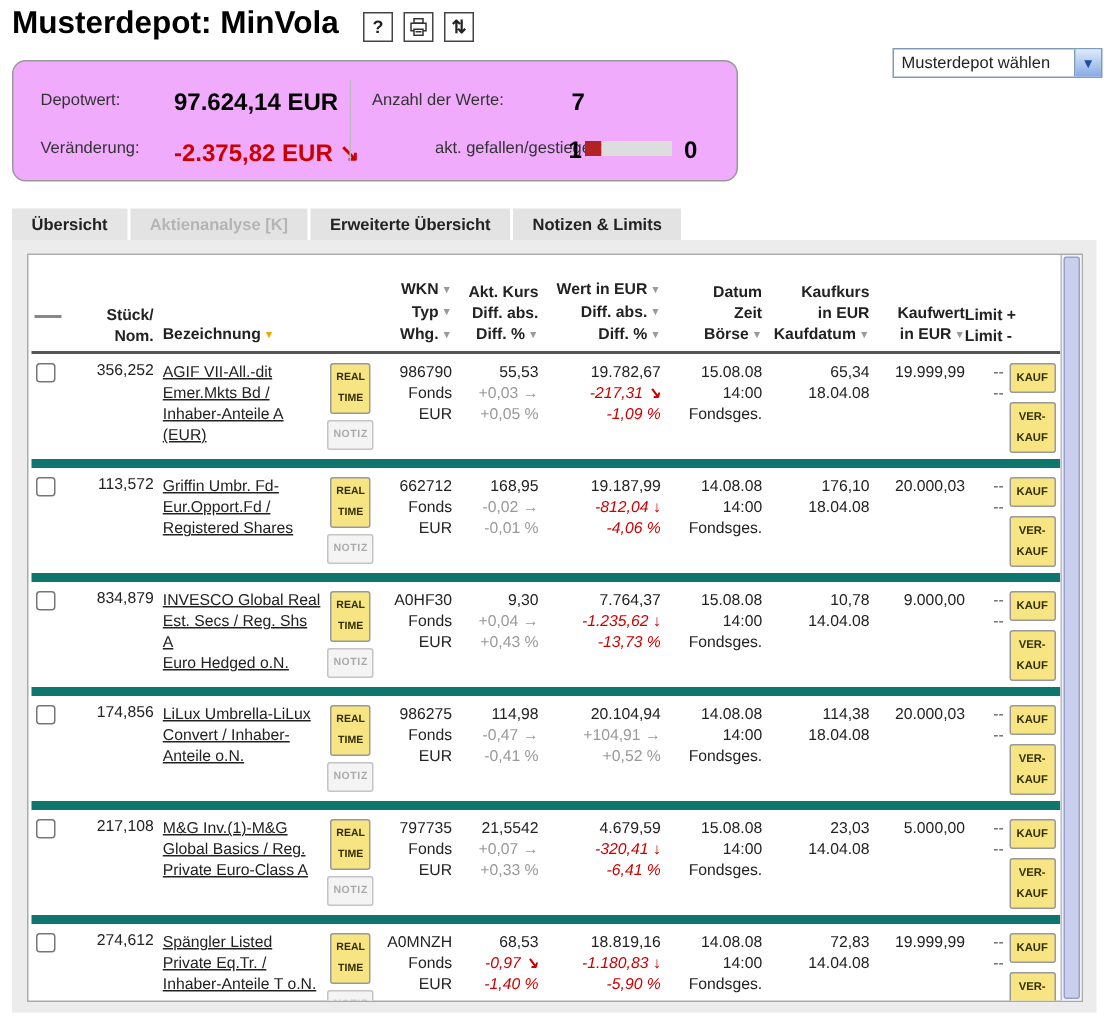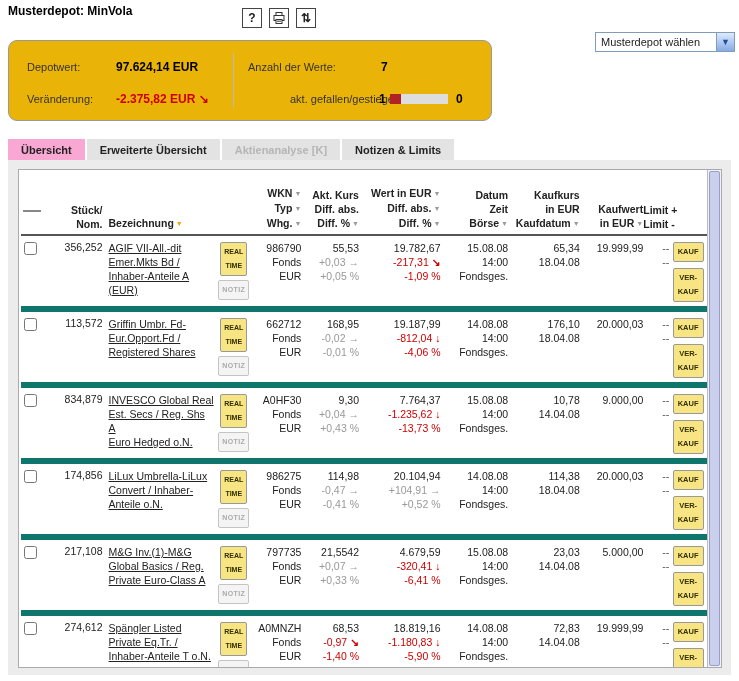--- a/index.html
+++ b/index.html
@@ -1,48 +1,48 @@
 <!DOCTYPE html>
 <html><head>
 <meta charset="utf-8">
 <style>
   html,body{margin:0;padding:0;}
   body{width:739px;height:681px;position:relative;background:#fff;
        font-family:"Liberation Sans",sans-serif;color:#222;overflow:hidden;}
 
   
-  .page-title{position:absolute;top:4px;left:8px;font-size:12px;font-weight:bold;color:#000;}
+  .page-title{position:absolute;top:4px;left:8px;font-size:21px;font-weight:bold;color:#000;}
   .tool-icons{position:absolute;top:8px;left:242px;display:flex;gap:7px;}
   .tool-btn{width:18px;height:18px;border:1px solid #444;background:#fff;display:flex;
             align-items:center;justify-content:center;font-size:12px;font-weight:bold;cursor:pointer;}
   .tool-btn svg{display:block;}
 
   .depot-select{position:absolute;top:32px;right:4px;width:140px;height:20px;border:1px solid #7f9db9;
                 background:#fff;display:flex;align-items:center;font-size:11px;box-sizing:border-box;}
   .depot-select .txt{flex:1;padding-left:5px;white-space:nowrap;}
   .depot-select .dd{width:17px;height:18px;background:linear-gradient(#dfeafc,#86abe4);
                     border-left:1px solid #7f9db9;color:#1d4d9b;font-size:9px;display:flex;
                     align-items:center;justify-content:center;cursor:pointer;}
 
   
   .summary-box{position:absolute;top:40px;left:8px;width:482px;height:79px;border:1px solid #999;
-               border-radius:9px;background:#eab308;font-size:11px;}
+               border-radius:9px;background:#f0abfc;font-size:11px;}
   .summary-box .lbl{color:#333;}
   .sb-abs{position:absolute;white-space:nowrap;}
   .v-div{position:absolute;left:224px;top:12px;bottom:12px;width:1px;background:#bbb;}
-  .big{font-size:12px;font-weight:bold;color:#000;}
+  .big{font-size:16px;font-weight:bold;color:#000;}
   .neg{color:#cc0000;}
   .bar{display:inline-block;height:10px;vertical-align:-1px;}
   .bar.red{background:#b22222;width:11px;}
   .bar.gry{background:#ddd;width:47px;}
 
   
   .tabs{position:absolute;top:139px;left:8px;display:flex;gap:2px;font-size:11px;font-weight:bold;}
   .tab{padding:5px 13px 4px 13px;background:#e3e3e3;color:#222;cursor:pointer;white-space:nowrap;}
-  .tab.active{background:#f9a8d4;color:#222;text-align:right;}
+  .tab.active{background:#e5e5e5;color:#222;text-align:right;}
   .tab.disabled{color:#b5b5b5;cursor:default;}
 
   
   .content{position:absolute;top:160px;left:8px;width:723px;height:515px;background:#ececec;}
   .panel{position:absolute;top:9px;left:10px;right:9px;bottom:7px;background:#fff;border:1px solid #aaa;}
   .vscroll{position:absolute;top:0;right:0;bottom:0;width:13px;background:#f0f1fa;border-left:1px solid #bbb;}
   .vthumb{position:absolute;top:1px;left:1px;right:1px;bottom:1px;background:#c9cfec;
           border:1px solid #98a0c8;border-radius:2px;}
 
   .table{position:absolute;top:0;left:0;right:14px;bottom:0;padding:4px 0 0 2px;font-size:10.5px;overflow:hidden;}
@@ -67,21 +67,21 @@
   .c-kbtns{width:38px;display:flex;flex-direction:column;align-items:center;gap:6px;padding-top:1px;}
 
   .trow{display:flex;padding:5px 0 4px 0;border-bottom:6px solid #0f766e;}
   .trow span{display:block;line-height:14px;}
   .bez-link{color:#222;text-decoration:underline;cursor:pointer;}
   .bez-link span{line-height:14px;}
   .cbx{width:13px;height:13px;margin:1px 0 0 3px;}
   .dline .arr{display:inline;font-weight:bold;margin-left:3px;}
   .dline span{display:inline;}
   .c-neutral{color:#999;}
-  .c-negative{color:#cc0000;}
+  .c-negative{color:#cc0000;font-style:italic;}
 
   .btn-rt{background:#f7e483;border:1px solid #999;border-radius:2px;font-size:7px;font-weight:bold;
           line-height:8px;padding:2px 3px;text-align:center;color:#332f00;cursor:pointer;}
   .btn-notiz{background:#f4f4f4;border:1px solid #c4c4c4;border-radius:2px;font-size:7px;font-weight:bold;
              color:#aaa;padding:2px 3px;letter-spacing:.4px;cursor:pointer;}
   .btn-kauf{background:#f7e483;border:1px solid #999;border-radius:2px;font-size:7.5px;font-weight:bold;
             line-height:8px;padding:2px 4px;text-align:center;color:#332f00;cursor:pointer;}
 </style>
 </head>
 <body>
@@ -121,22 +121,22 @@
   <span class="sb-abs big" style="top:19px;left:372px;">7</span>
   <span class="sb-abs lbl" style="top:52px;left:239px;margin-left:42px;">akt. gefallen/gestiegen:</span>
   <span class="sb-abs big" style="top:51px;left:370px;">1</span>
   <span class="sb-abs bar red" style="top:53px;left:381px;"></span>
   <span class="sb-abs bar gry" style="top:53px;left:392px;"></span>
   <span class="sb-abs big" style="top:51px;left:447px;">0</span>
 </div>
 
 <div class="tabs">
   <div class="tab active">Übersicht</div>
+  <div class="tab disabled">Aktienanalyse [K]</div>
   <div class="tab">Erweiterte Übersicht</div>
-  <div class="tab disabled">Aktienanalyse [K]</div>
   <div class="tab">Notizen &amp; Limits</div>
 </div>
 
 <div class="content">
   <div class="panel">
     <div class="table">
 
       <div class="thead">
         <div class="c-check">
             <div class="dash"></div>

